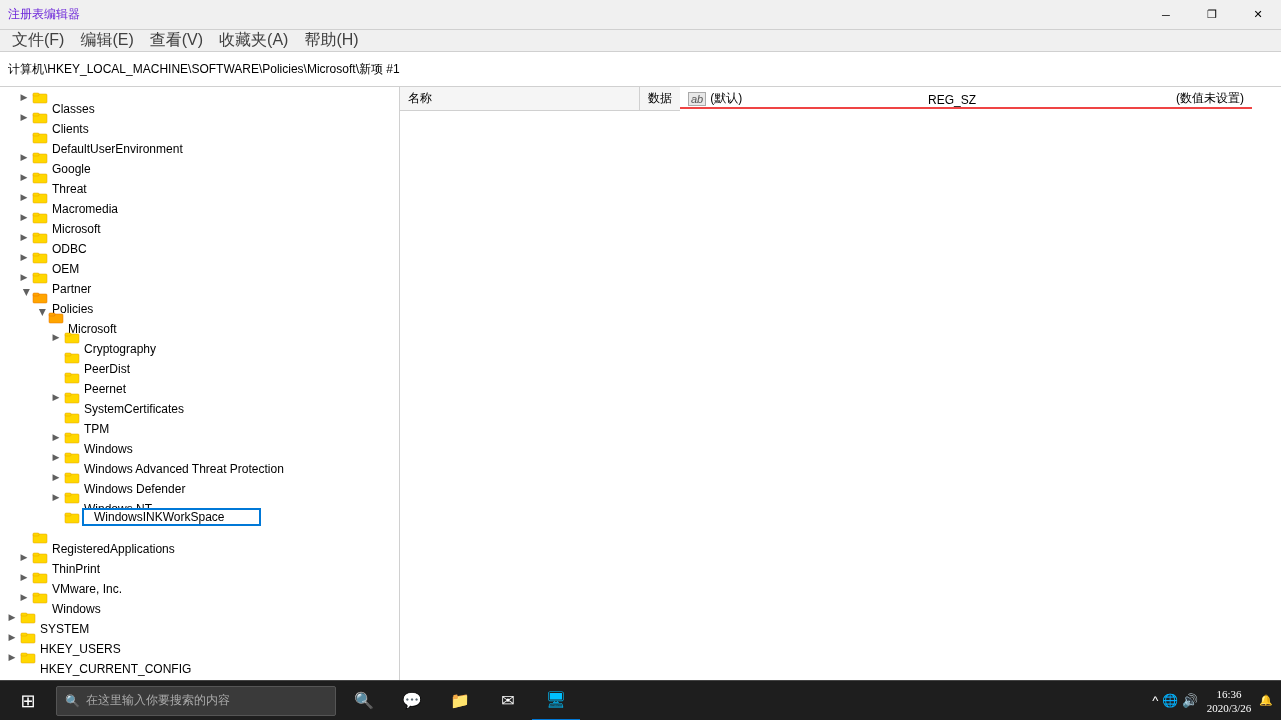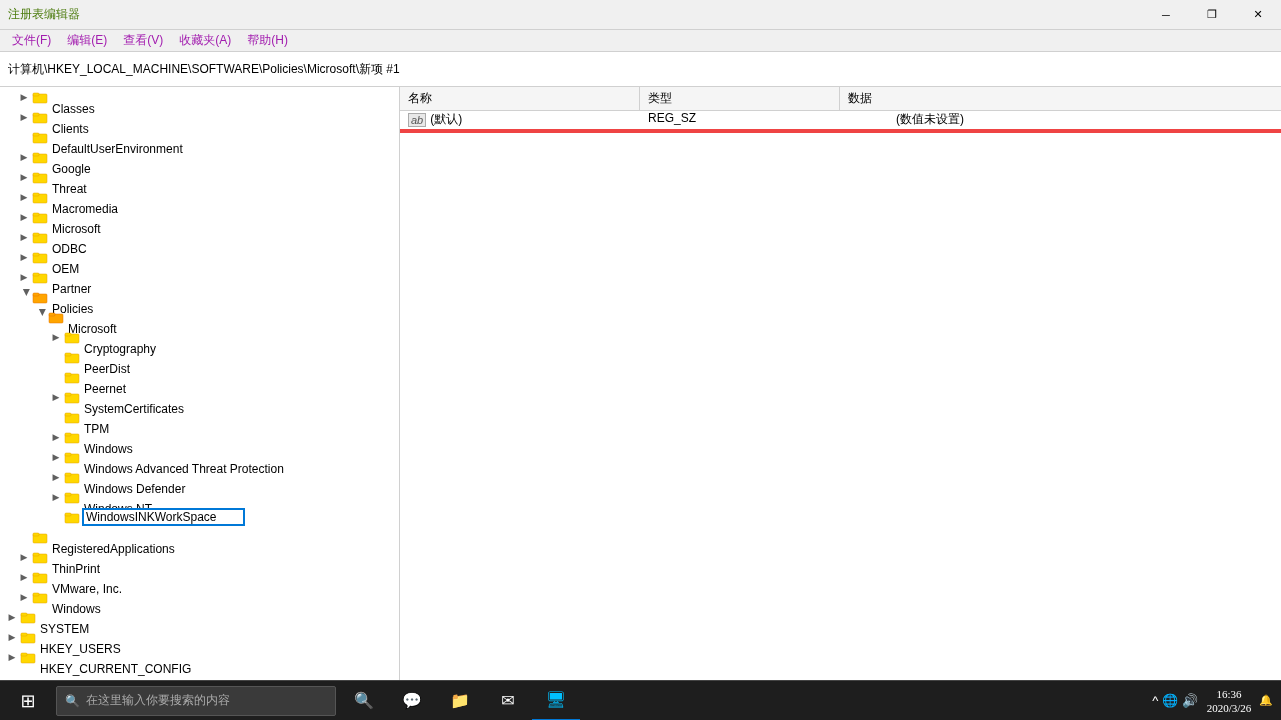--- a/index.html
+++ b/index.html
@@ -19,21 +19,21 @@
       height: 30px;
       background: #f0f0f0;
       display: flex;
       align-items: center;
       justify-content: space-between;
       padding: 0 0 0 8px;
       border-bottom: 1px solid #d0d0d0;
     }
     .title-bar-title {
       font-size: 12px;
-      color: #4d7c0f;
+      color: #6d28d9;
     }
     .title-bar-controls {
       display: flex;
       height: 30px;
     }
     .title-bar-btn {
       width: 46px;
       height: 30px;
       display: flex;
       align-items: center;
@@ -50,22 +50,22 @@
       height: 22px;
       background: #f0f0f0;
       display: flex;
       align-items: center;
       padding: 0 4px;
       border-bottom: 1px solid #d0d0d0;
     }
     .menu-item {
       padding: 2px 8px;
       cursor: pointer;
-      font-size: 12px;
-      color: #a21caf;
+      font-size: 16px;
+      color: #404040;
     }
 
     
     .address-bar {
       height: 26px;
       background: #fff;
       display: flex;
       align-items: center;
       padding: 17px 8px;
       border-bottom: 1px solid #d0d0d0;
@@ -142,21 +142,20 @@
       color: #000;
       padding-left: 2px;
       margin-top: 24px;
     }
 
     
     .right-pane {
       flex: 1;
       background: #fff;
       display: flex;
-      flex-direction: column;
       overflow: hidden;
     }
     .right-header {
       display: flex;
       height: 24px;
       border-bottom: 1px solid #d0d0d0;
       background: #f5f5f5;
     }
     .right-col {
       display: flex;
@@ -167,23 +166,23 @@
       color: #000;
       border-right: 1px solid #d0d0d0;
     }
     .right-col:last-child { border-right: none; }
     .col-name { width: 240px; }
     .col-type { width: 200px; }
     .col-data { flex: 1; }
 
     .right-row {
       display: flex;
-      align-items: flex-start;
+      align-items: flex-end;
       height: 22px;
-      border-bottom: 4px solid #ef4444;
+      border-bottom: 2px solid #ef4444;
     }
     .right-cell {
       display: flex;
       align-items: center;
       padding: 0 8px;
       font-size: 12px;
       color: #000;
     }
     .cell-name { width: 240px; }
     .cell-type { width: 200px; }
@@ -269,21 +268,21 @@
     
     .folder-yellow {
       color: #ffd700;
     }
 
     
     .rename-box {
       background: #fff;
       border: 2px solid #0078d7;
       font-size: 12px;
-      padding: 0 2px;
+      padding: 0 10px;
       height: 18px;
       min-width: 60px;
       outline: none;
       color: #000;
     }
 
     .indent-1 { padding-left: 16px; }
     .indent-2 { padding-left: 32px; }
     .indent-3 { padding-left: 48px; }
   </style>
@@ -635,21 +634,20 @@
         </span>
         <span class="node-label">HKEY_CURRENT_CONFIG</span>
       </div>
 
     </div>
   </div>
 
   <div class="right-pane">
     <div class="right-header">
       <div class="right-col col-name">名称</div>
-      <div class="right-col col-type">类型</div>
       <div class="right-col col-data">数据</div>
     </div>
 
     <div class="right-row">
       <div class="right-cell cell-name">
         <span style="font-size:11px; color:#555; background:#e8e8e8; border:1px solid #aaa; padding:0 2px; margin-right:4px; font-style:italic;">ab</span>
         <span>(默认)</span>
       </div>
       <div class="right-cell cell-type">REG_SZ</div>
       <div class="right-cell cell-data">(数值未设置)</div>

